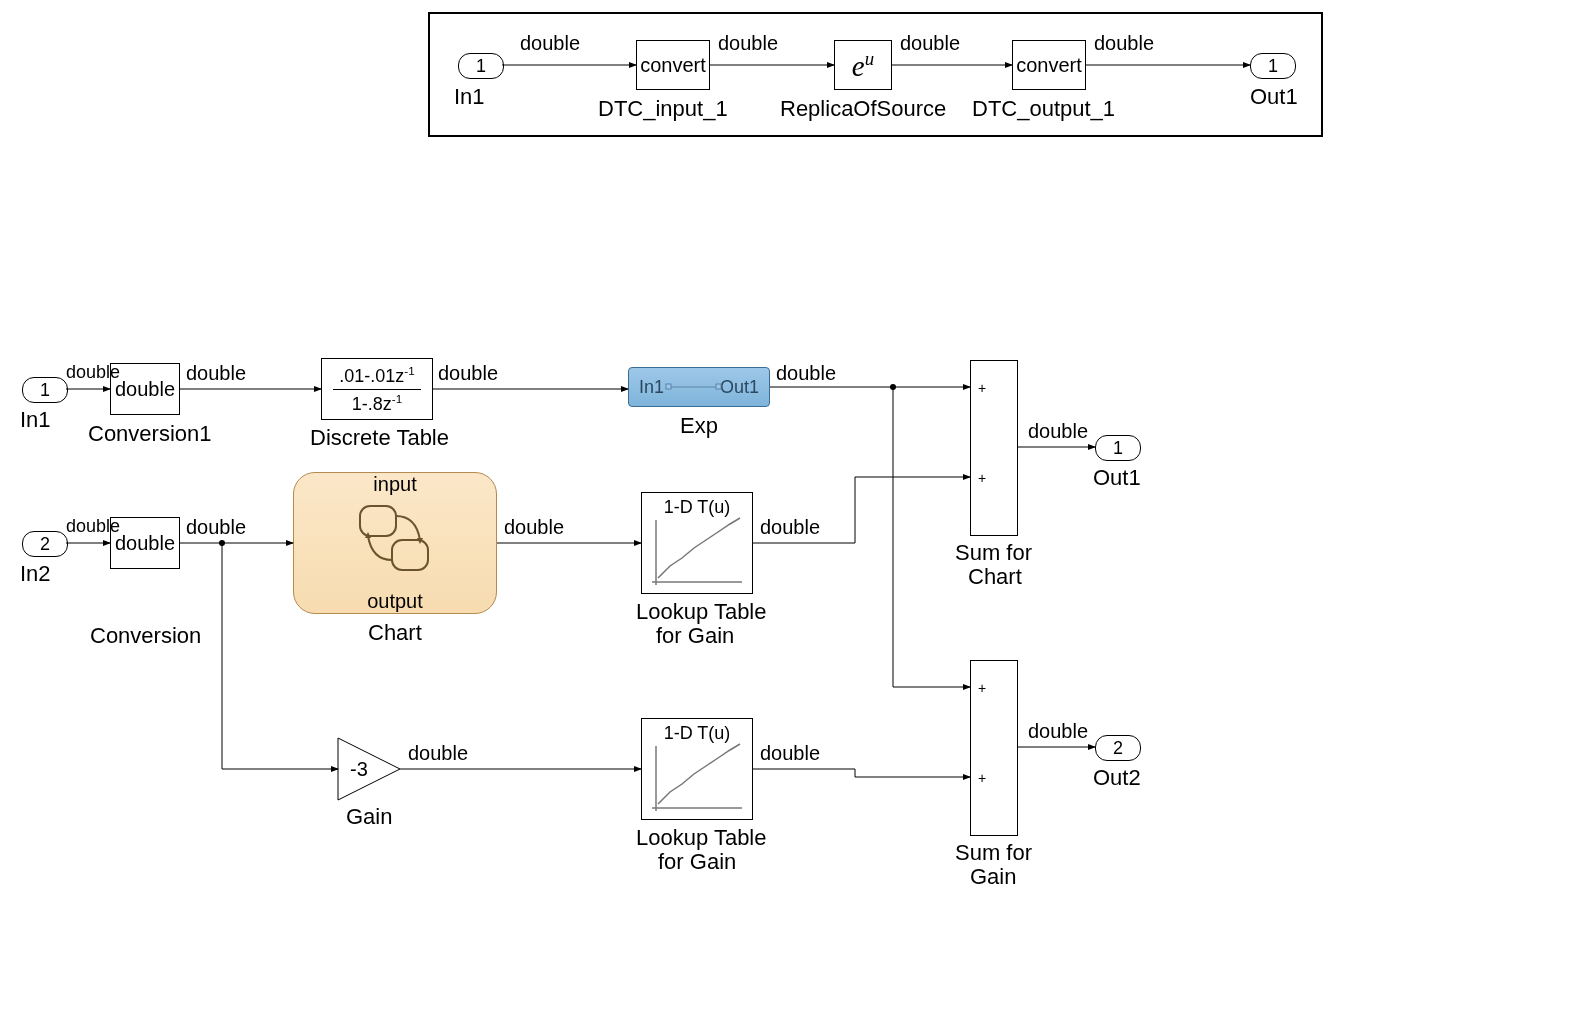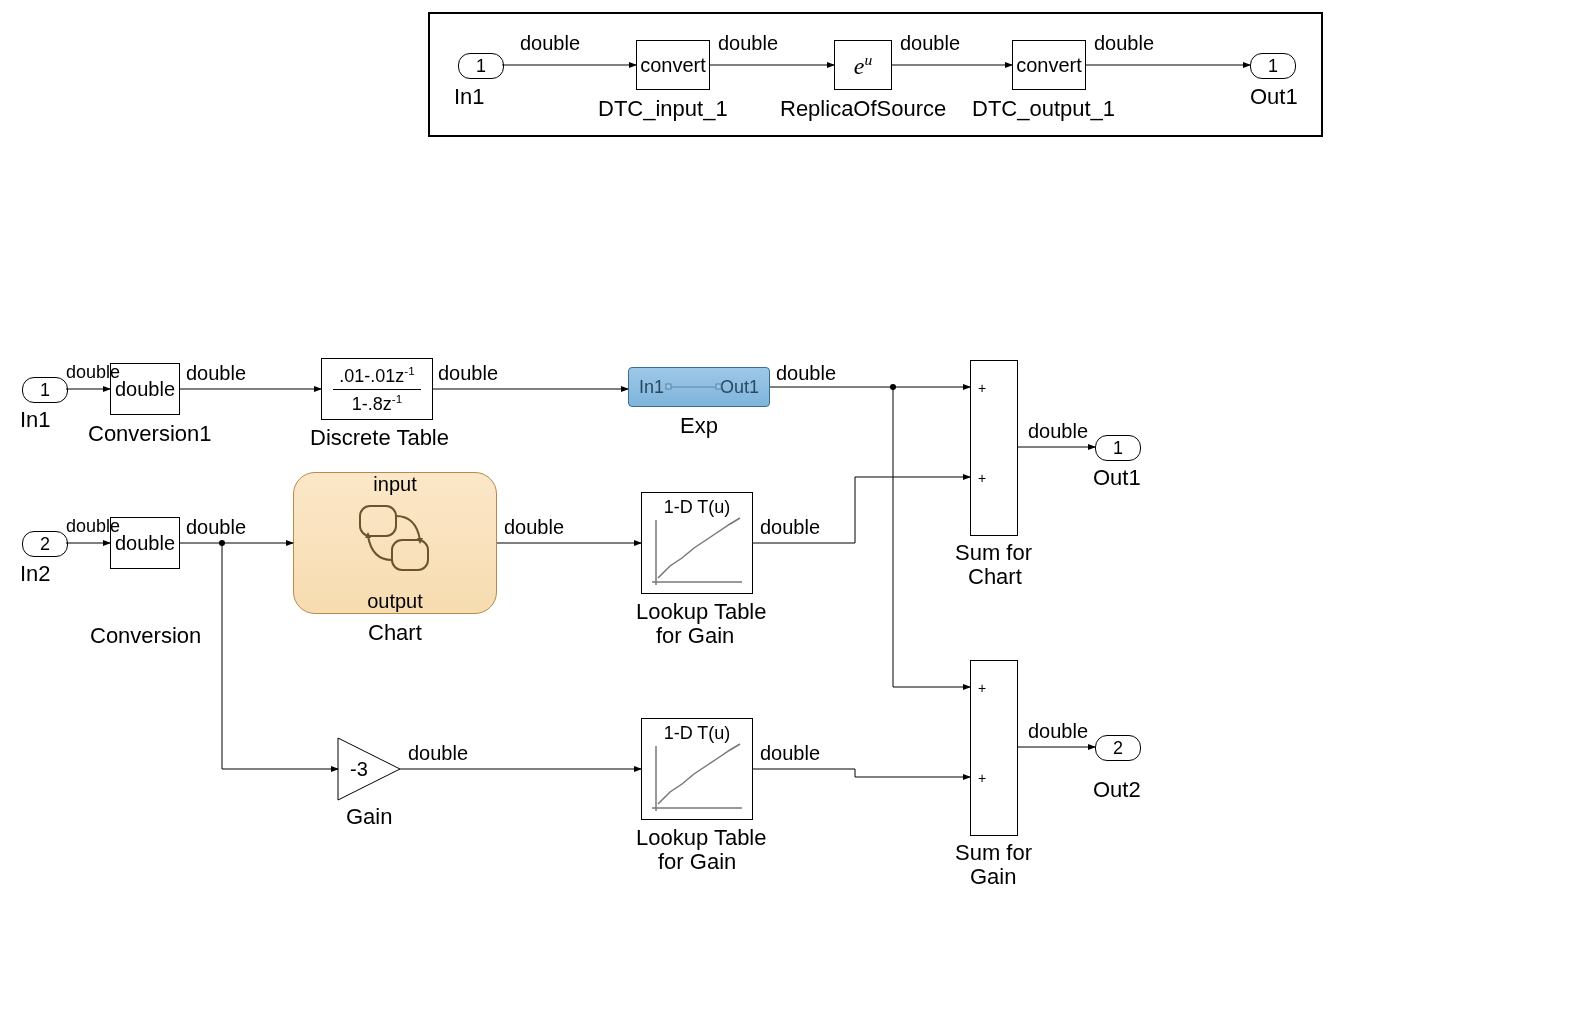--- a/index.html
+++ b/index.html
@@ -120,21 +120,21 @@
 <div class="port" style="left:458px; top:53px;">
   <span>1</span>
 </div>
 <div class="label" style="left:454px; top:84px;">In1</div>
 
 <div class="block" style="left:636px; top:40px; width:74px; height:50px;">
   <span>convert</span>
 </div>
 <div class="label" style="left:598px; top:96px;">DTC_input_1</div>
 
-<div class="block" style="left:834px; top:40px; width:58px; height:50px; font-style:italic; font-family:'Times New Roman',serif; font-size:24px;">
+<div class="block" style="left:834px; top:40px; width:58px; height:50px; font-style:italic; font-family:'Times New Roman',serif; font-size:29px;">
   <span>e<span class="sup" style="font-style:italic;">u</span></span>
 </div>
 <div class="label" style="left:780px; top:96px;">ReplicaOfSource</div>
 
 <div class="block" style="left:1012px; top:40px; width:74px; height:50px;">
   <span>convert</span>
 </div>
 <div class="label" style="left:972px; top:96px;">DTC_output_1</div>
 
 <div class="port" style="left:1250px; top:53px;">
@@ -244,21 +244,21 @@
 <div class="label" style="left:970px; top:864px;">Gain</div>
 
 <div class="port" style="left:1095px; top:435px;">
   <span>1</span>
 </div>
 <div class="label" style="left:1093px; top:465px;">Out1</div>
 
 <div class="port" style="left:1095px; top:735px;">
   <span>2</span>
 </div>
-<div class="label" style="left:1093px; top:765px;margin-top:12px;">Out2</div>
+<div class="label" style="left:1093px; top:765px;">Out2</div>
 
 <svg class="wires">
 
   <line x1="502" y1="65" x2="636" y2="65" stroke="#000" marker-end="url(#arrow)"></line>
   <line x1="710" y1="65" x2="834" y2="65" stroke="#000" marker-end="url(#arrow)"></line>
   <line x1="892" y1="65" x2="1012" y2="65" stroke="#000" marker-end="url(#arrow)"></line>
   <line x1="1086" y1="65" x2="1250" y2="65" stroke="#000" marker-end="url(#arrow)"></line>
 
   <line x1="66" y1="389" x2="110" y2="389" stroke="#000" marker-end="url(#arrow)"></line>
 

